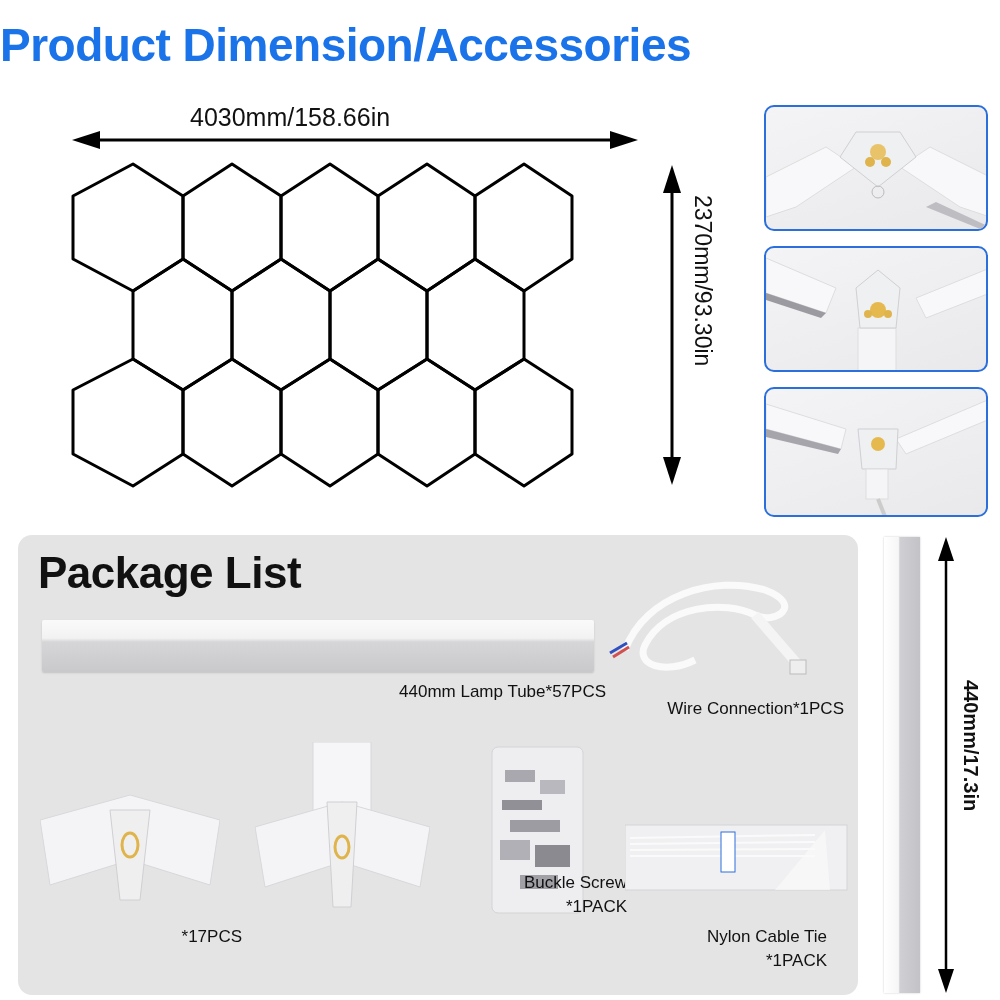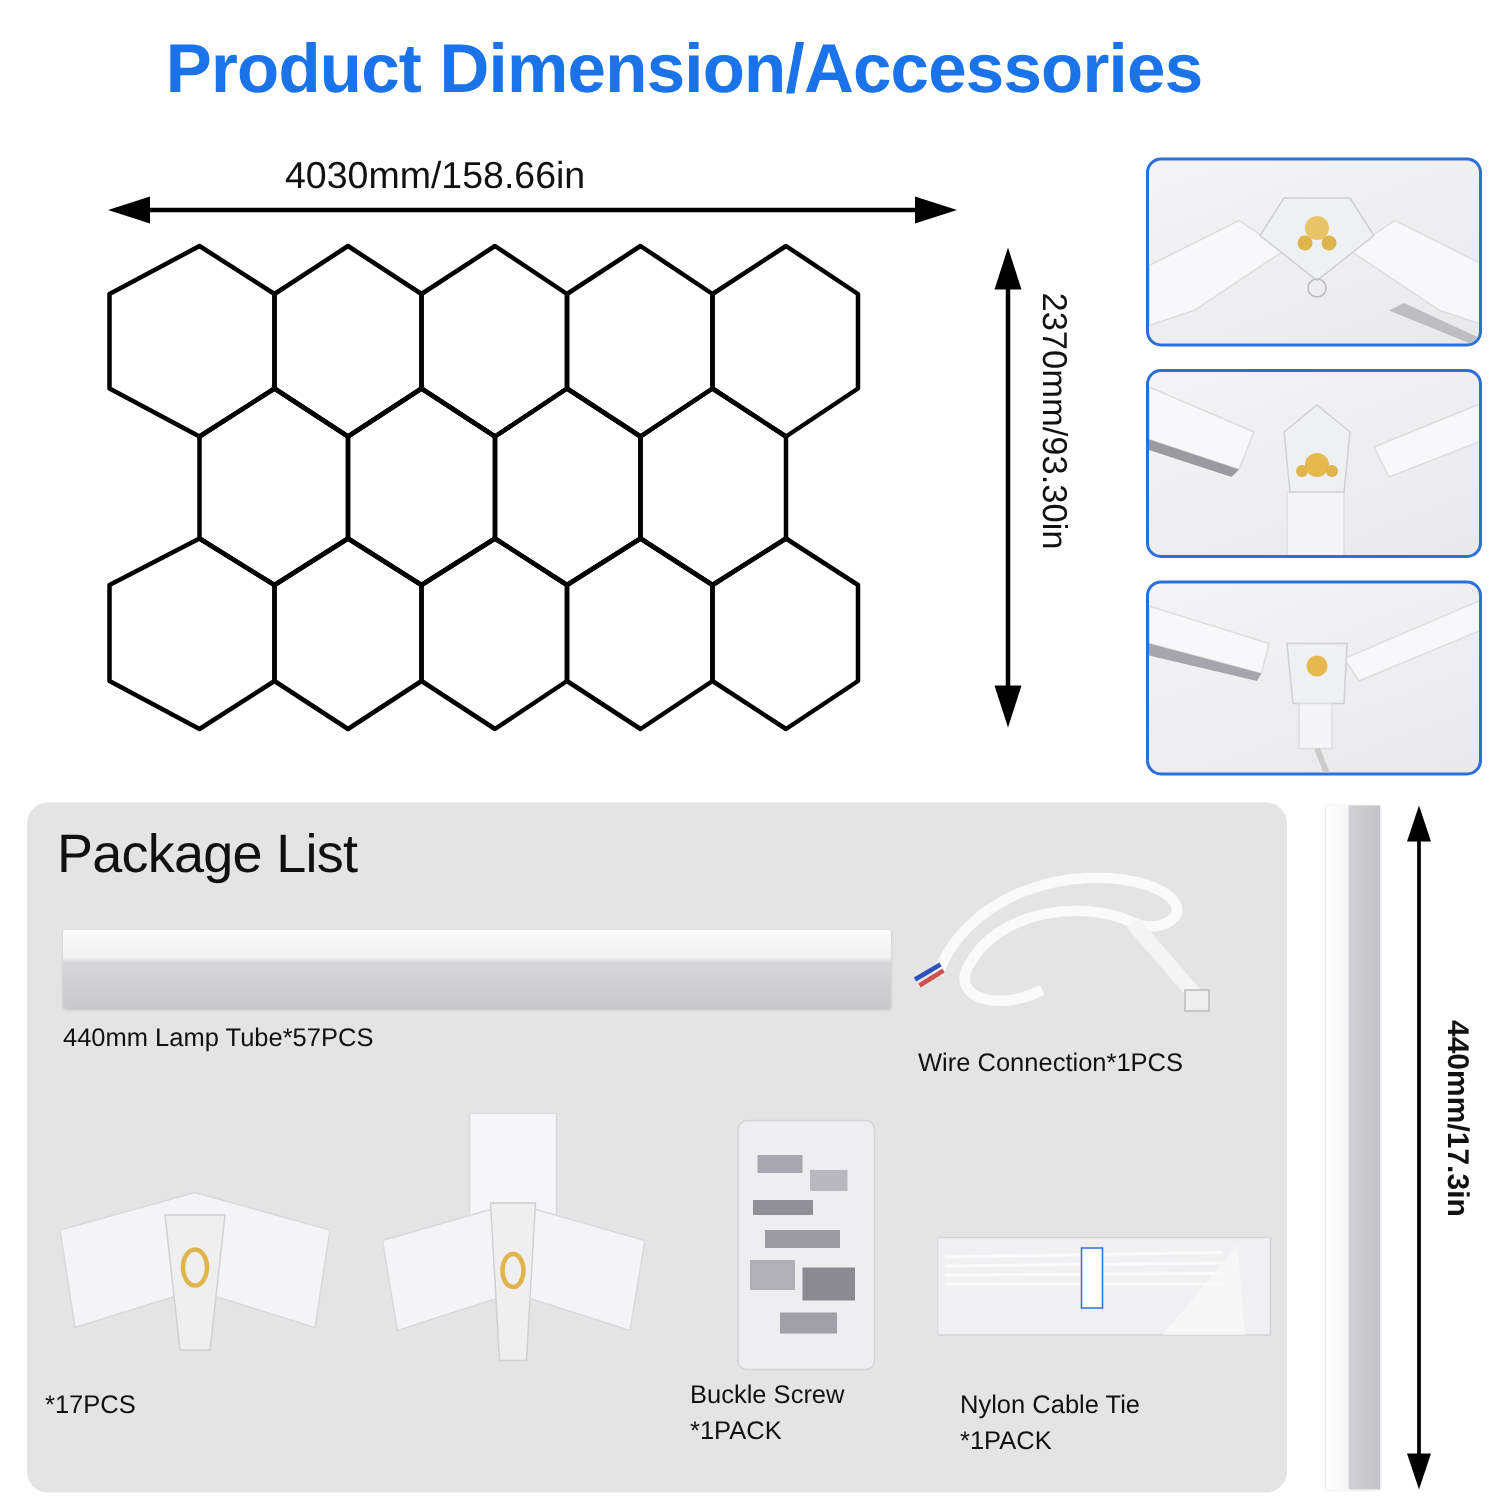--- a/index.html
+++ b/index.html
@@ -1,20 +1,20 @@
 <!DOCTYPE html>
 <html><head>
 <meta charset="utf-8">
 <style>
   * { box-sizing: border-box; margin: 0; padding: 0; }
   html, body { width: 1000px; height: 1000px; background: #ffffff; overflow: hidden; }
   body { position: relative; font-family: "Liberation Sans", sans-serif; color: #111; }
 
   .title {
-    position: absolute; left: 0; top: 18px; width: 912px; text-align: center;
+    position: absolute; left: 0; top: 18px; width: 912px; text-align: left;
     font-size: 46px; font-weight: bold; color: #1a73e8; letter-spacing: -0.5px;
   }
 
   
   .hdim-label { position: absolute; left: 190px; top: 103px; width: 330px; text-align: left; font-size: 25px; color: #111; }
   .hdim-arrow { position: absolute; left: 72px; top: 130px; width: 566px; height: 20px; }
 
   
   .vdim-arrow { position: absolute; left: 662px; top: 165px; width: 20px; height: 320px; }
   .vdim-label {
@@ -28,23 +28,23 @@
   .photo-card {
     position: absolute; left: 764px; width: 224px; border: 2px solid #2a6fdb; border-radius: 10px;
     background: linear-gradient(160deg, #f4f4f6 0%, #e9e9ec 100%); overflow: hidden;
   }
 
   
   .panel {
     position: absolute; left: 18px; top: 535px; width: 840px; height: 460px;
     background: #e4e4e4; border-radius: 14px;
   }
-  .panel-title { position: absolute; left: 38px; top: 548px; font-size: 36px; font-weight: normal; color: #111; letter-spacing: -0.5px; }
-
-  .item-label { position: absolute; text-align: left; font-size: 17px; color: #111; line-height: 24px; }
+  .panel-title { position: absolute; left: 38px; top: 548px; font-size: 44px; font-weight: bold; color: #111; letter-spacing: -0.5px; }
+
+  .item-label { position: absolute; text-align: right; font-size: 17px; color: #111; line-height: 24px; margin-left: 12px; }
 
   .lamp-tube {
     position: absolute; left: 42px; top: 620px; width: 552px; height: 52px;
     background: linear-gradient(180deg, #fafafa 0%, #f2f2f2 35%, #d6d6d8 42%, #c9c9cc 100%);
     border-radius: 2px; box-shadow: 0 1px 2px rgba(0,0,0,0.15);
   }
 
   .tall-tube {
     position: absolute; left: 884px; top: 537px; width: 36px; height: 456px;
     background: linear-gradient(90deg, #ffffff 0%, #f6f6f6 40%, #d0d0d4 44%, #c2c2c7 100%);
@@ -171,21 +171,21 @@
 <svg class="connector-img" style="left:490px;top:745px;" width="95" height="170" viewBox="0 0 95 170">
   <rect x="2" y="2" width="91" height="166" rx="6" fill="#eeeef0" stroke="#d4d4d8"></rect>
   <rect x="15" y="25" width="30" height="12" fill="#a8a8ae"></rect>
   <rect x="50" y="35" width="25" height="14" fill="#b8b8be"></rect>
   <rect x="12" y="55" width="40" height="10" fill="#909096"></rect>
   <rect x="20" y="75" width="50" height="12" fill="#9c9ca2"></rect>
   <rect x="10" y="95" width="30" height="20" fill="#b0b0b6"></rect>
   <rect x="45" y="100" width="35" height="22" fill="#8a8a90"></rect>
   <rect x="30" y="130" width="38" height="14" fill="#a0a0a6"></rect>
 </svg>
-<div class="item-label" style="left:460px;top:918px;width:155px;">
+<div class="item-label" style="left:460px;top:871px;width:155px;">
   <div>Buckle Screw</div>
   <div>*1PACK</div>
 </div>
 
 <svg class="connector-img" style="left:625px;top:820px;" width="225" height="75" viewBox="0 0 225 75">
   <rect x="0" y="5" width="222" height="65" fill="#f0f0f2" stroke="#d4d4d8"></rect>
   <g stroke="#fafafa" stroke-width="2">
     <line x1="5" y1="18" x2="190" y2="15"></line>
     <line x1="5" y1="24" x2="190" y2="22"></line>
     <line x1="5" y1="30" x2="190" y2="29"></line>

